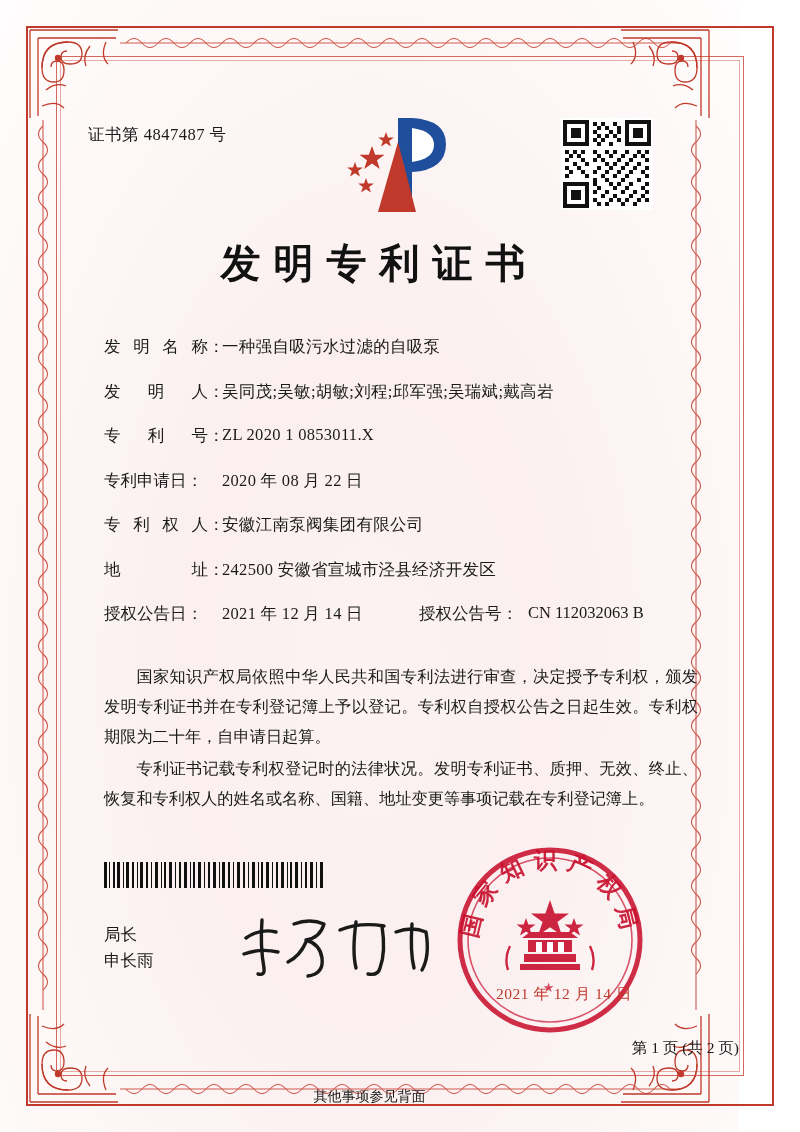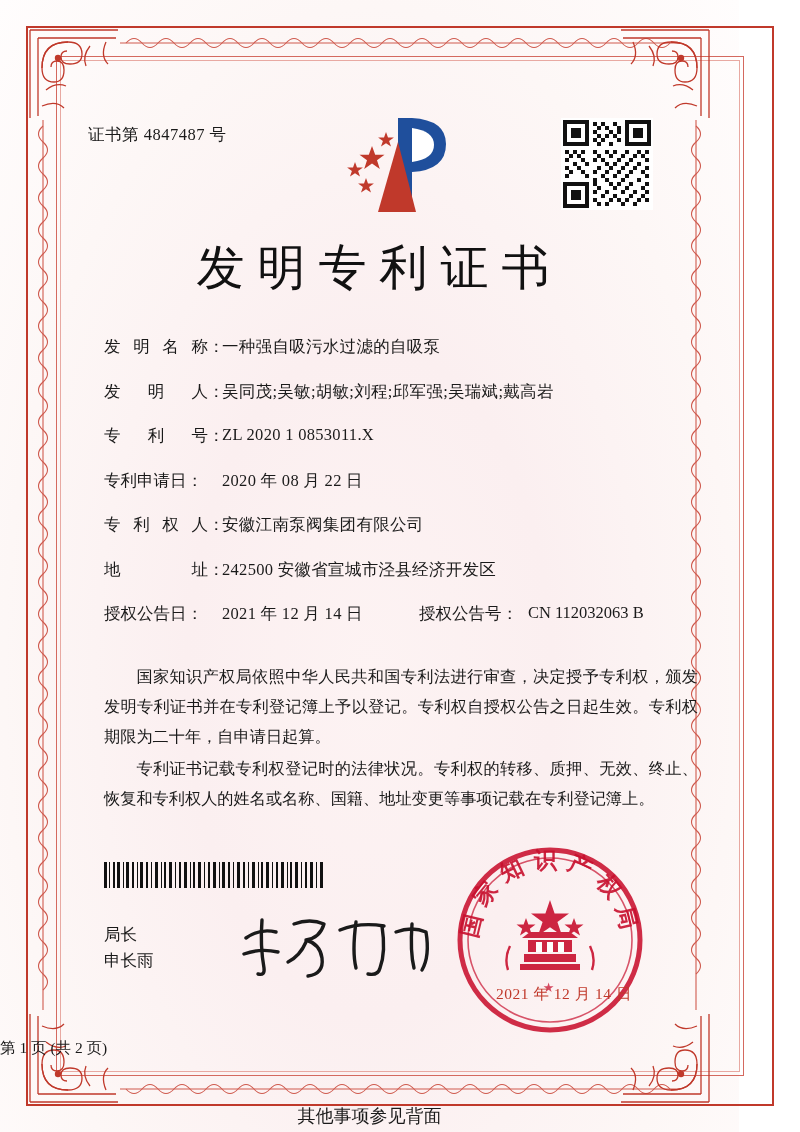--- a/index.html
+++ b/index.html
@@ -89,23 +89,23 @@
     position: absolute;
     right: 86px; top: 118px;
     width: 92px; height: 92px;
   }
 
   .title {
     position: absolute;
     left: 0; right: 0;
     top: 236px;
     text-align: center;
-    font-size: 48px;
+    font-size: 40px;
     letter-spacing: 13px;
-    font-weight: normal;
+    font-weight: bold;
     color: #111;
     text-indent: 13px;
     font-family: "Liberation Serif", "DejaVu Serif", serif;
     padding-left: 7px;
   }
 
   
   .fields {
     position: absolute;
     left: 104px;
@@ -186,30 +186,29 @@
     color: #c0392b;
     letter-spacing: 0.5px;
     white-space: nowrap;
   }
 
   
   .page-num {
     position: absolute;
     left: 0; right: 0;
     top: 1038px;
-    text-align: left;
+    text-align: right;
     font-size: 15.5px;
   }
   .footer-note {
     position: absolute;
     left: 0; right: 0;
     top: 1088px;
     text-align: center;
-    font-size: 18px;
-    margin-top: 16px;
+    font-size: 14px;
   }
 </style>
 </head>
 <body>
 
 <div class="page">
 
   <div class="border-outer"></div>
   <div class="border-inner"></div>
   <div class="border-hair"></div>
@@ -471,21 +470,21 @@
     <div class="field-row two-col">
       <span class="field-label"><span>授权公告日</span>：</span>
       <span class="field-value">2021 年 12 月 14 日</span>
       <span class="sec-label">授权公告号：</span>
       <span class="sec-value">CN 112032063 B</span>
     </div>
   </div>
 
   <div class="paras">
     <p class="para">国家知识产权局依照中华人民共和国专利法进行审查，决定授予专利权，颁发发明专利证书并在专利登记簿上予以登记。专利权自授权公告之日起生效。专利权期限为二十年，自申请日起算。</p>
-    <p class="para">专利证书记载专利权登记时的法律状况。专利权的转移、质押、无效、终止、恢复和专利权人的姓名或名称、国籍、地址变更等事项记载在专利登记簿上。</p>
+    <p class="para">专利证书记载专利权登记时的法律状况。发明专利证书、质押、无效、终止、恢复和专利权人的姓名或名称、国籍、地址变更等事项记载在专利登记簿上。</p>
   </div>
 
   <div class="barcode">
     <svg width="222" height="26" viewBox="0 0 222 26" shape-rendering="crispEdges">
       <g fill="#111">
         <rect x="0" y="0" width="3" height="26"></rect>
           <rect x="5" y="0" width="1" height="26"></rect>
         <rect x="9" y="0" width="2" height="26"></rect>
           <rect x="13" y="0" width="3" height="26"></rect>
         <rect x="19" y="0" width="1" height="26"></rect>

